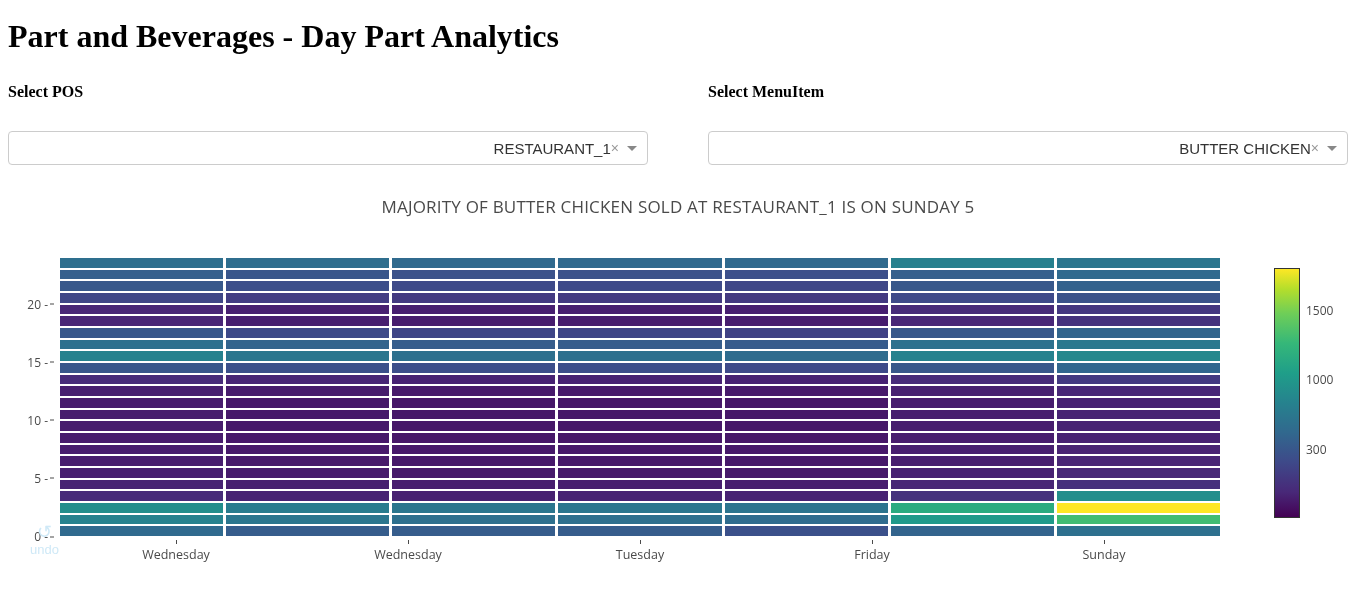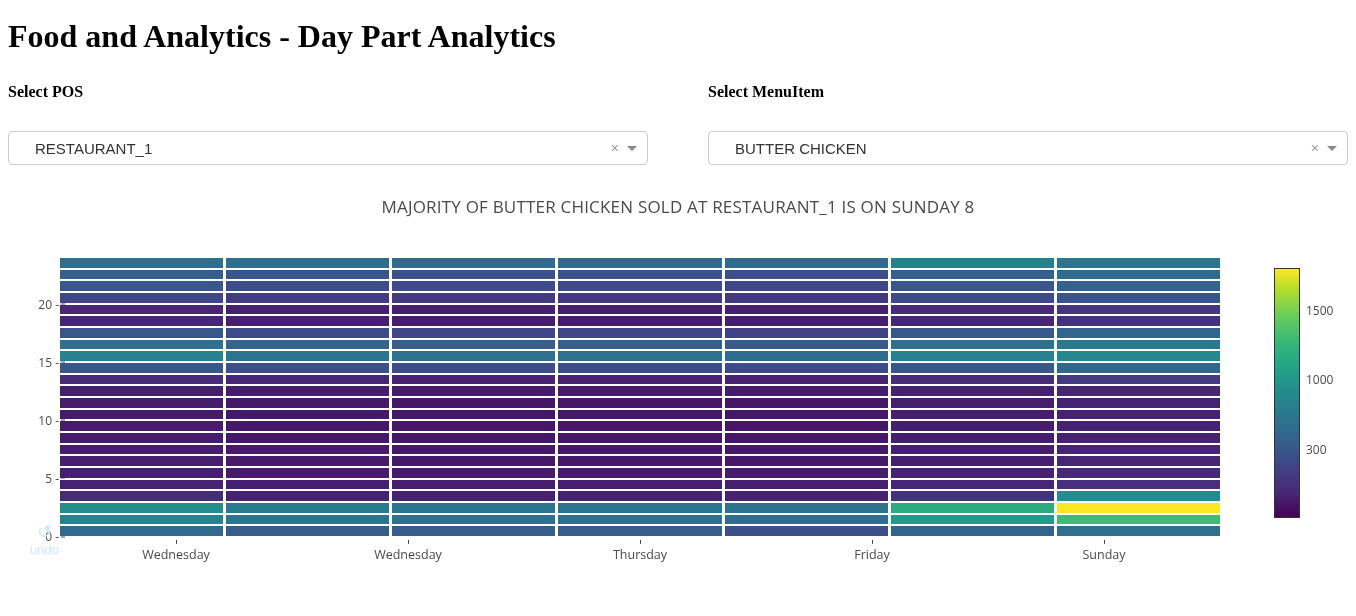--- a/index.html
+++ b/index.html
@@ -43,21 +43,21 @@
     display: flex;
     align-items: center;
     padding: 0 10px;
     cursor: pointer;
     font-family: Arial, Helvetica, sans-serif;
     font-size: 15px;
     color: #333;
   }
   .select-box .value-text {
     flex: 1;
-    text-align: left;
+    text-align: right;
     margin-left: 16px;
   }
   .select-box .clear-x {
     color: #999;
     font-size: 14px;
     margin-right: 8px;
     cursor: pointer;
   }
   .select-box .caret {
     width: 0; height: 0;
@@ -85,21 +85,21 @@
   }
   .y-axis {
     position: relative;
     width: 60px;
     height: 278px;
     font-size: 12px;
     color: #4a4a4a;
   }
   .y-tick {
     position: absolute;
-    right: 1px;
+    right: 12px;
     transform: translateY(50%);
     text-align: right;
     font-family: "Open Sans", Arial, sans-serif;
   }
   .y-tick::after {
     content: "";
     position: absolute;
     right: -6px;
     top: 50%;
     width: 4px;
@@ -190,21 +190,21 @@
     line-height: 1.1;
   }
   .undo-widget .undo-arc {
     font-size: 18px;
     display: block;
   }
 </style>
 </head>
 <body>
 
-<h1 class="heading">Food and Analytics - Day Part Analytics</h1>
+<h1 class="heading">Part and Beverages - Day Part Analytics</h1>
 
 <div class="controls-row">
   <div class="control-group">
     <span class="control-label">Select POS</span>
     <div class="select-box">
       <span class="value-text">RESTAURANT_1</span>
       <span class="clear-x">×</span>
       <span class="caret"></span>
     </div>
   </div>
@@ -212,21 +212,21 @@
     <span class="control-label">Select MenuItem</span>
     <div class="select-box">
       <span class="value-text">BUTTER CHICKEN</span>
       <span class="clear-x">×</span>
       <span class="caret"></span>
     </div>
   </div>
 </div>
 
 <div class="chart-wrap">
-  <div class="chart-title">MAJORITY OF BUTTER CHICKEN SOLD AT RESTAURANT_1 IS ON SUNDAY 8</div>
+  <div class="chart-title">MAJORITY OF BUTTER CHICKEN SOLD AT RESTAURANT_1 IS ON SUNDAY 5</div>
 
   <div class="plot-area">
     <div class="y-axis" id="y-axis">
         <div class="y-tick" style="bottom: 0px;">0<span style="color: rgb(74, 74, 74);"> -</span></div>
         <div class="y-tick" style="bottom: 58.0435px;">5<span style="color: rgb(74, 74, 74);"> -</span></div>
         <div class="y-tick" style="bottom: 116.087px;">10<span style="color: rgb(74, 74, 74);"> -</span></div>
         <div class="y-tick" style="bottom: 174.13px;">15<span style="color: rgb(74, 74, 74);"> -</span></div>
         <div class="y-tick" style="bottom: 232.174px;">20<span style="color: rgb(74, 74, 74);"> -</span></div>
       </div>
     <div class="heatmap" id="heatmap">
@@ -452,21 +452,21 @@
       <div id="cb-ticks">
           <div class="cb-tick" style="top: 190.556px;">300</div>
           <div class="cb-tick" style="top: 121.111px;">1000</div>
           <div class="cb-tick" style="top: 51.6667px;">1500</div>
         </div>
     </div>
   </div>
   <div class="x-axis" id="x-axis">
       <div class="x-label">Wednesday</div>
       <div class="x-label">Wednesday</div>
-      <div class="x-label">Thursday</div>
+      <div class="x-label">Tuesday</div>
       <div class="x-label">Friday</div>
       <div class="x-label">Sunday</div>
     </div>
 
   <div class="undo-widget">
     <span class="undo-arc">↺</span>
     <span>undo</span>
   </div>
 </div>
 

